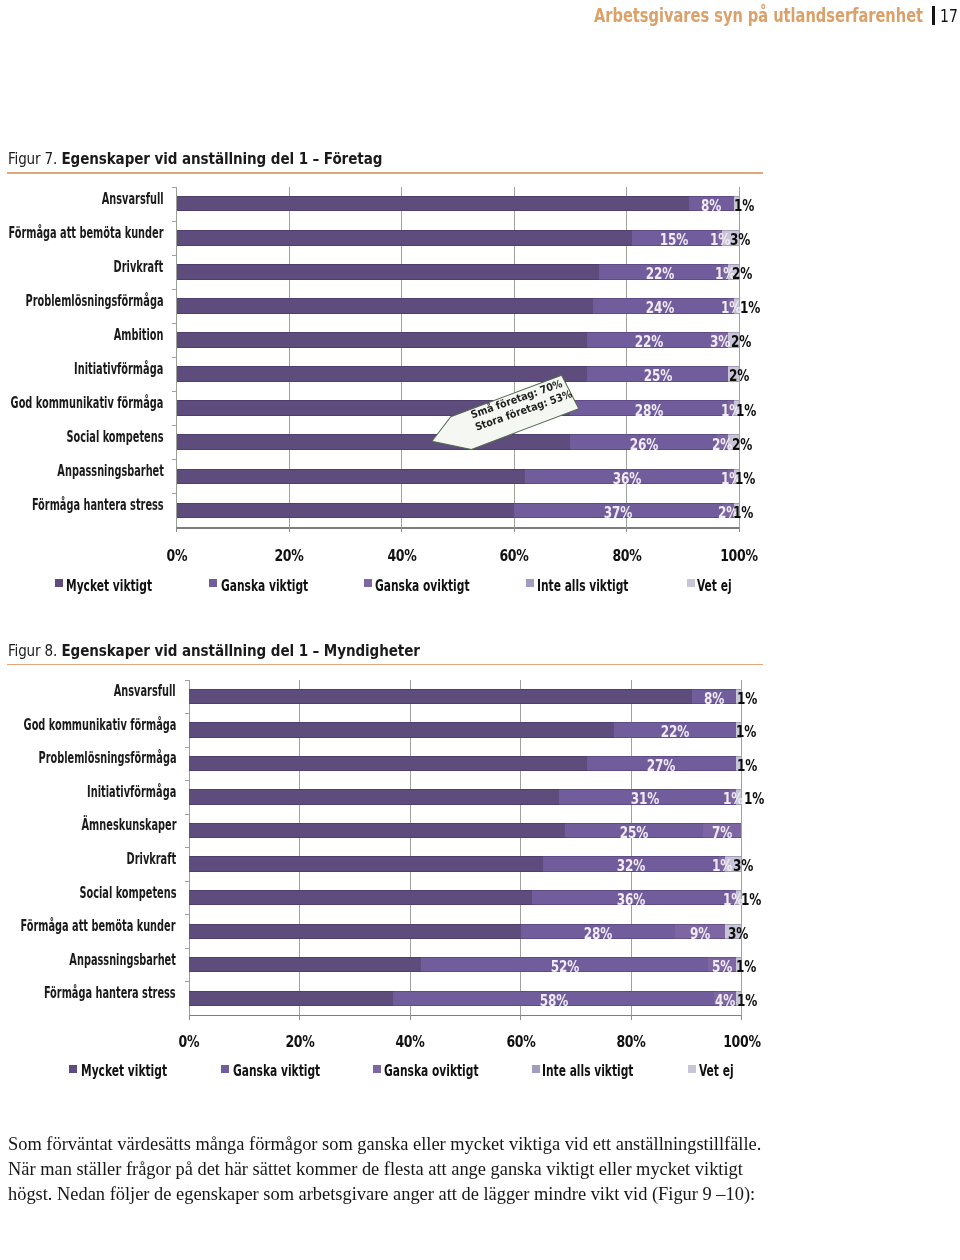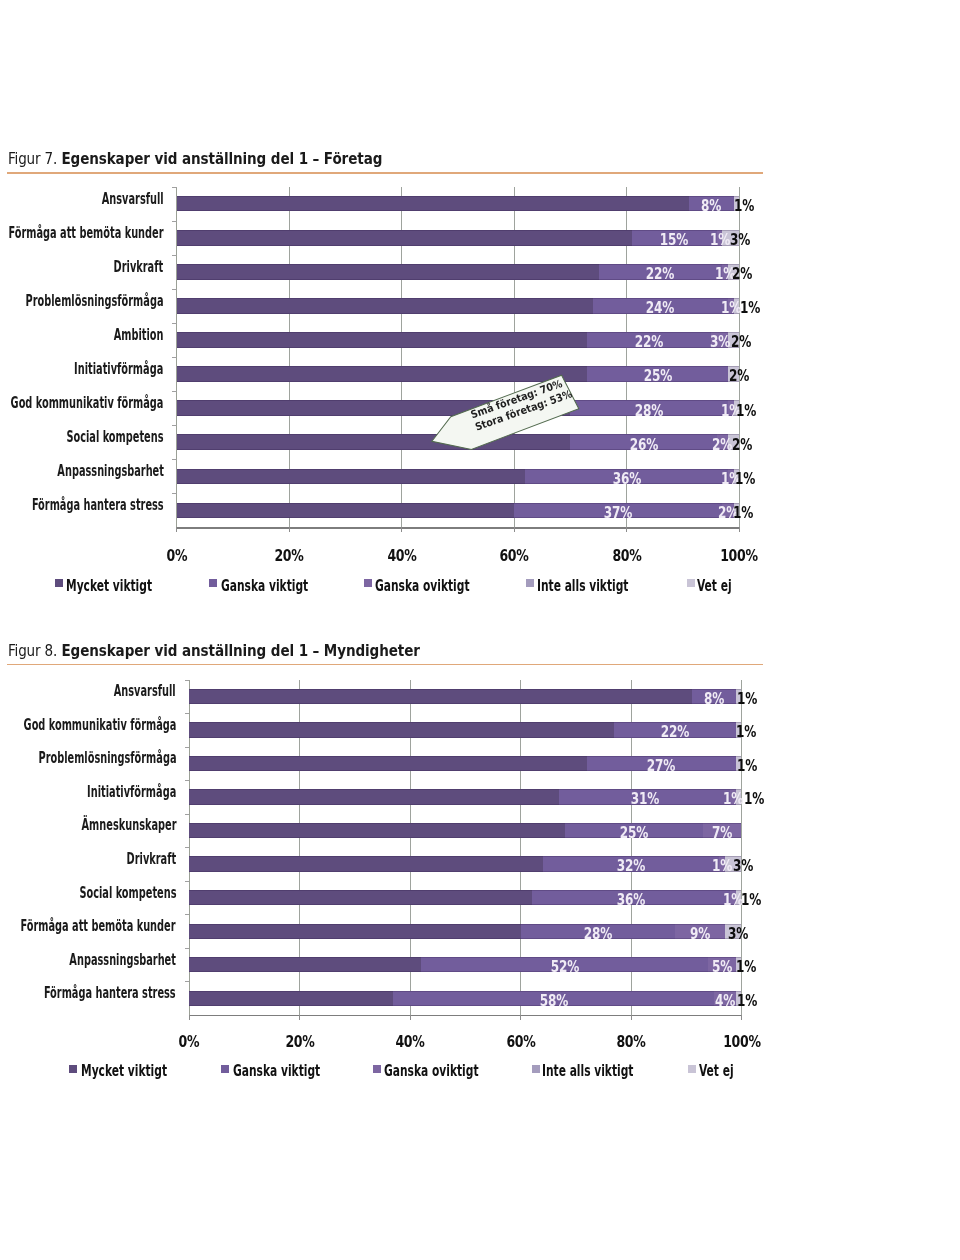--- a/index.html
+++ b/index.html
@@ -64,20 +64,25 @@
   
   .body-copy{position:absolute;left:8px;top:1131.8px;width:944px;
              font-family:"Liberation Serif","DejaVu Serif",serif;font-size:18.4px;color:#161616;}
   .body-copy p{margin:0;line-height:25.15px;white-space:nowrap;}
 </style>
 </head>
 <body>
 
 <div class="page">
 
+  <div class="hdr">
+    <span class="hdr-title">Arbetsgivares syn på utlandserfarenhet</span>
+    <span class="hdr-rule"></span>
+    <span class="hdr-num">17</span>
+  </div>
 
   <div class="fig-cap" style="top:151.2px"><span>Figur 7.</span>&nbsp;<b>Egenskaper vid anställning del 1 – Företag</b></div>
   <div class="fig-rule" style="top:172.4px"></div>
   <div class="chart" id="chart0" style="left: 0px; top: 0px; width: 960px; height: 1260px;">
       <div class="gridline" style="left: 288.54px; top: 186.7px; height: 340.7px;"></div>
       <div class="gridline" style="left: 401.08px; top: 186.7px; height: 340.7px;"></div>
       <div class="gridline" style="left: 513.62px; top: 186.7px; height: 340.7px;"></div>
       <div class="gridline" style="left: 626.16px; top: 186.7px; height: 340.7px;"></div>
       <div class="gridline" style="left: 738.7px; top: 186.7px; height: 340.7px;"></div>
       <div class="axis-y" style="left: 176px; top: 186.7px; height: 341.3px;"></div>
@@ -352,14 +357,17 @@
       <div class="lg-tx" style="left: 232.5px; top: 1063.4px;">Ganska viktigt</div>
       <div class="lg-sw" style="left: 372.9px; top: 1064.8px; background: rgb(125, 102, 162);"></div>
       <div class="lg-tx" style="left: 384px; top: 1063.4px;">Ganska oviktigt</div>
       <div class="lg-sw" style="left: 532.2px; top: 1064.8px; background: rgb(164, 156, 189);"></div>
       <div class="lg-tx" style="left: 542.2px; top: 1063.4px;">Inte alls viktigt</div>
       <div class="lg-sw" style="left: 688.3px; top: 1064.8px; background: rgb(201, 196, 214);"></div>
       <div class="lg-tx" style="left: 698.8px; top: 1063.4px;">Vet ej</div>
     </div>
 
   <div class="body-copy" id="bodycopy">
+      <p>Som förväntat värdesätts många förmågor som ganska eller mycket viktiga vid ett anställningstillfälle.</p>
+      <p>När man ställer frågor på det här sättet kommer de flesta att ange ganska viktigt eller mycket viktigt</p>
+      <p>högst. Nedan följer de egenskaper som arbetsgivare anger att de lägger mindre vikt vid (Figur 9 –10):</p>
     </div>
 </div>
 
 </body></html>

